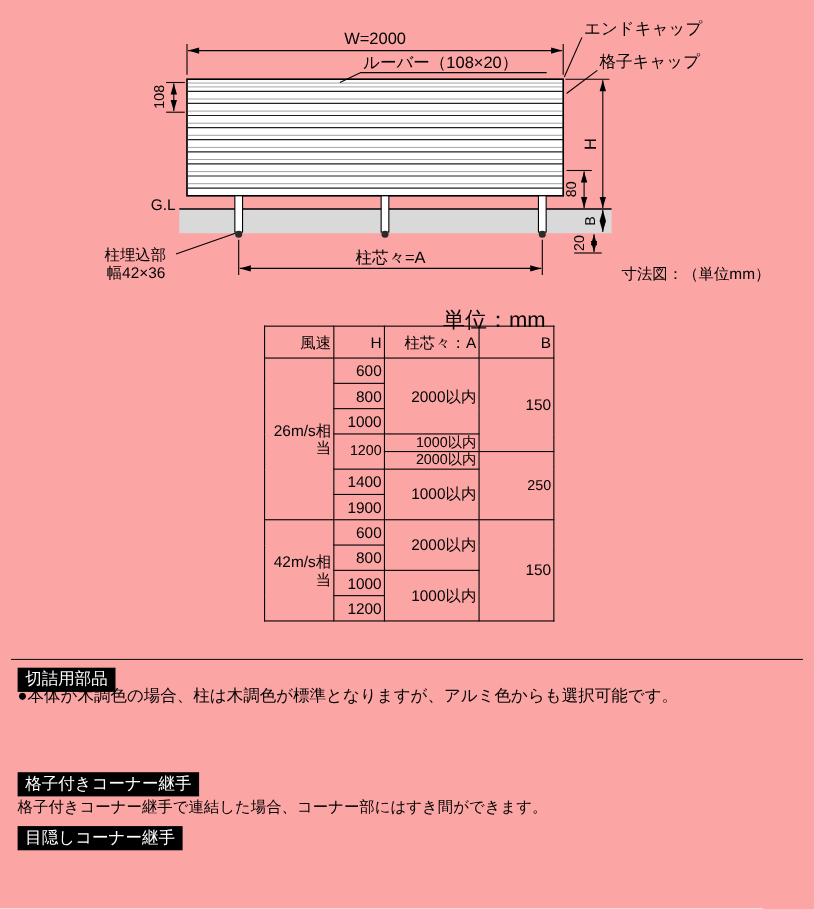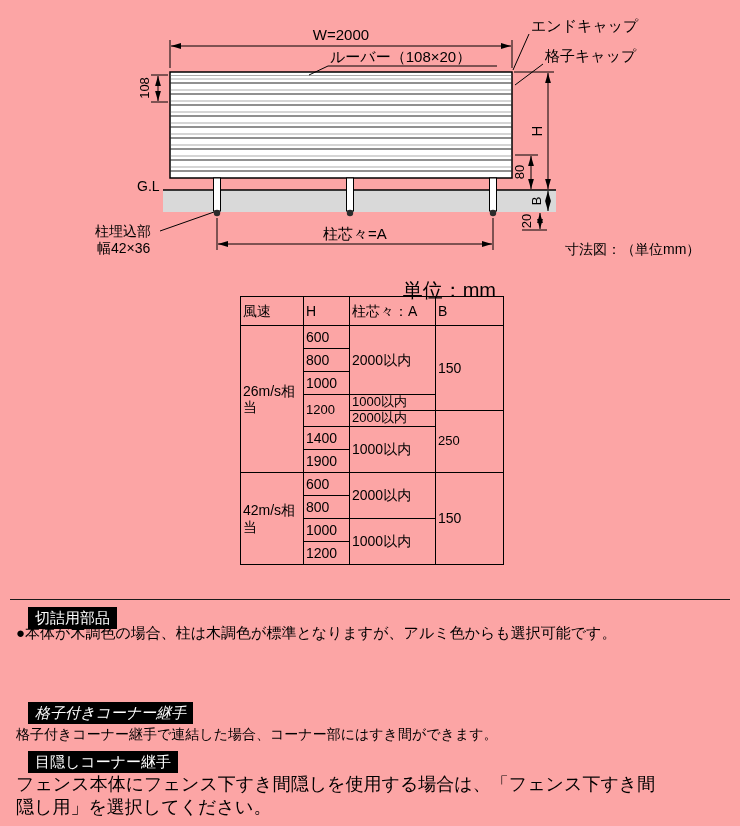--- a/index.html
+++ b/index.html
@@ -3,34 +3,34 @@
 <meta charset="utf-8">
 <style>
   html,body{margin:0;padding:0;background:#fff;}
   .page{
     position:relative;width:740px;height:826px;background:#fca5a5;
     font-family:"Liberation Sans","DejaVu Sans",sans-serif;color:#000;overflow:hidden;
   }
   svg text{fill:#000;font-family:"Liberation Sans","DejaVu Sans",sans-serif;}
   .unit-label{position:absolute;top:277px;left:240px;width:256px;text-align:right;font-size:20px;}
   .spec{position:absolute;top:296px;left:240px;border-collapse:collapse;font-size:14px;}
-  .spec td{border:1px solid #000;text-align:left;vertical-align:middle;height:22px;padding:0 2px;line-height:1.15;}
+  .spec td{border:1px solid #000;text-align:right;vertical-align:middle;height:22px;padding:0 2px;line-height:1.15;}
   .spec tr.head td{height:28px;}
   .spec tr.sub td{height:15px;font-size:13px;}
   .spec td.wind{width:58px;}
   .col-wind{width:60px;} .col-h{width:46px;} .col-a{width:86px;} .col-b{width:68px;}
   .note{position:absolute;top:576px;left:16px;width:710px;font-size:15px;line-height:1.3;margin-top:47px;}
   .divider{position:absolute;top:599px;left:10px;width:720px;border-top:1.5px solid #1a1a1a;height:0;}
   .sec-label{
     display:inline-block;background:#000;color:#fff;font-size:15px;
-    padding:2px 7px;line-height:1.2;margin-left:12px;
+    padding:2px 7px;line-height:1.2;
   }
   .sec1-label{position:absolute;top:607px;left:16px;}
   .sec1-body{position:absolute;top:629px;left:16px;width:640px;font-size:18px;line-height:22.5px;}
-  .sec2-label{position:absolute;top:702px;left:16px;font-style:italic;}
+  .sec2-label{position:absolute;top:702px;left:16px;}
   .sec2-body{position:absolute;top:724px;left:16px;width:680px;font-size:14px;line-height:22.5px;font-family:Liberation Mono, monospace;}
   .sec3-label{position:absolute;top:751px;left:16px;}
   .sec3-body{position:absolute;top:773px;left:16px;width:640px;font-size:18px;line-height:22.5px;}
 </style>
 </head>
 <body>
 
 <div class="page">
 
   
@@ -193,15 +193,14 @@
   <div class="note">●本体が木調色の場合、柱は木調色が標準となりますが、アルミ色からも選択可能です。</div>
 
   <div class="divider"></div>
 
   <span class="sec-label sec1-label">切詰用部品</span>
 
   <span class="sec-label sec2-label">格子付きコーナー継手</span>
   <div class="sec2-body">格子付きコーナー継手で連結した場合、コーナー部にはすき間ができます。</div>
 
   <span class="sec-label sec3-label">目隠しコーナー継手</span>
-  <div class="sec3-body">フェンス本体にフェンス下すき間隠しを使用する場合は、「フェンス下すき間隠し用」を選択してください。</div>
 
 </div>
 
 </body></html>

